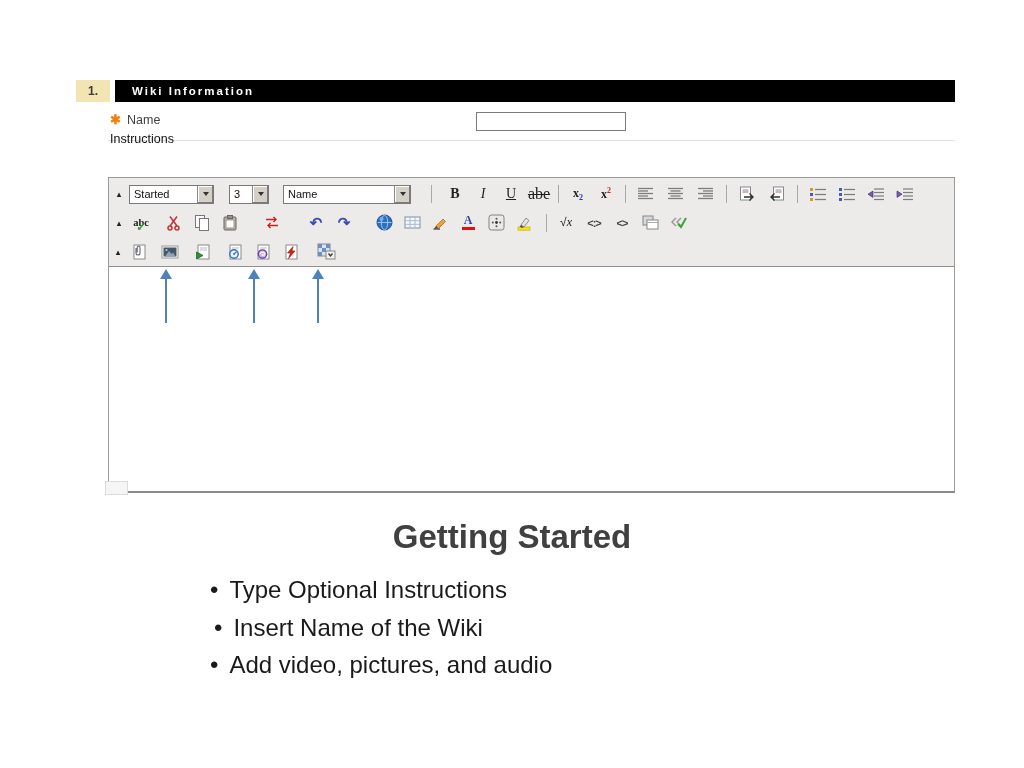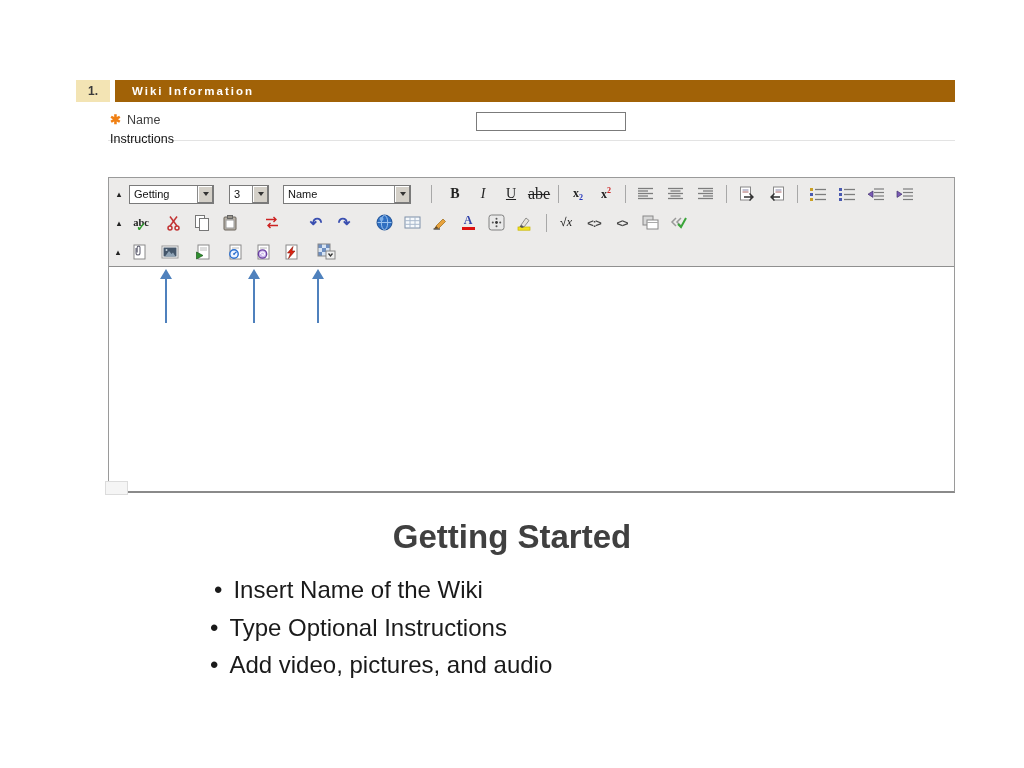--- a/index.html
+++ b/index.html
@@ -5,21 +5,21 @@
   * { margin:0; padding:0; box-sizing:border-box; }
   html,body { background:#fff; }
   .page { position:relative; width:1024px; height:768px; background:#ffffff;
           font-family:"Liberation Sans", sans-serif; overflow:hidden; }
 
   
   .step-box { position:absolute; left:76px; top:80px; width:34px; height:22px;
               background:#f3e4b4; color:#3a3a3a; font-weight:bold; font-size:12px;
               display:flex; align-items:center; justify-content:center; }
   .header-bar { position:absolute; left:115px; top:80px; width:840px; height:22px;
-                background:#a16207; color:#ffffff; font-weight:bold; font-size:11.5px;
+                background:#000000; color:#ffffff; font-weight:bold; font-size:11.5px;
                 letter-spacing:2px; display:flex; align-items:center; padding-left:17px; }
 
   .required { position:absolute; left:110px; top:112px; color:#f08014; font-size:13px; font-weight:bold; }
   .name-label { position:absolute; left:127px; top:113px; font-size:12.5px; color:#404040; }
   .name-input { position:absolute; left:476px; top:112px; width:150px; height:19px;
                 border:1px solid #7b7b7b; background:#fff; font-size:12px; padding:0 3px; }
   .divider { position:absolute; left:108px; top:140px; width:847px; height:1px; background:#e3e3e3; }
   .instructions-label { position:absolute; left:110px; top:132px; font-size:12.5px; color:#111; }
 
   
@@ -94,21 +94,21 @@
   <input class="name-input" type="text" value="" style="">
   <div class="divider"></div>
   <span class="instructions-label">Instructions</span>
 
   <div class="editor">
     <div class="toolbar">
 
       <div class="tb-row" style="padding-top:3px;">
         <span class="collapse">▴</span>
         <div class="dd" style="width:85px; margin-left:5px;">
-          <span class="dd-val">Getting</span>
+          <span class="dd-val">Started</span>
           <span class="dd-btn">
               <span class="dd-arrow"></span>
             </span>
         </div>
         <div class="dd" style="width:40px; margin-left:15px;">
           <span class="dd-val">3</span>
           <span class="dd-btn">
               <span class="dd-arrow"></span>
             </span>
         </div>
@@ -434,18 +434,18 @@
       <div class="callout" style="left:202px; top:2px;">
           <div class="head"></div>
           <div class="stem"></div>
         </div>
       <div class="resize-box"></div>
     </div>
   </div>
 
   <div class="slide-title">Getting Started</div>
   <div class="bullets">
+    <div class="bullet-line"><span class="bullet-dot">•</span><span>Type Optional Instructions</span></div>
     <div class="bullet-line" style="padding-left:4px;"><span class="bullet-dot">•</span><span>Insert Name of the Wiki</span></div>
-    <div class="bullet-line"><span class="bullet-dot">•</span><span>Type Optional Instructions</span></div>
     <div class="bullet-line"><span class="bullet-dot">•</span><span>Add video, pictures, and audio</span></div>
   </div>
 
 </div>
 
 </body></html>

